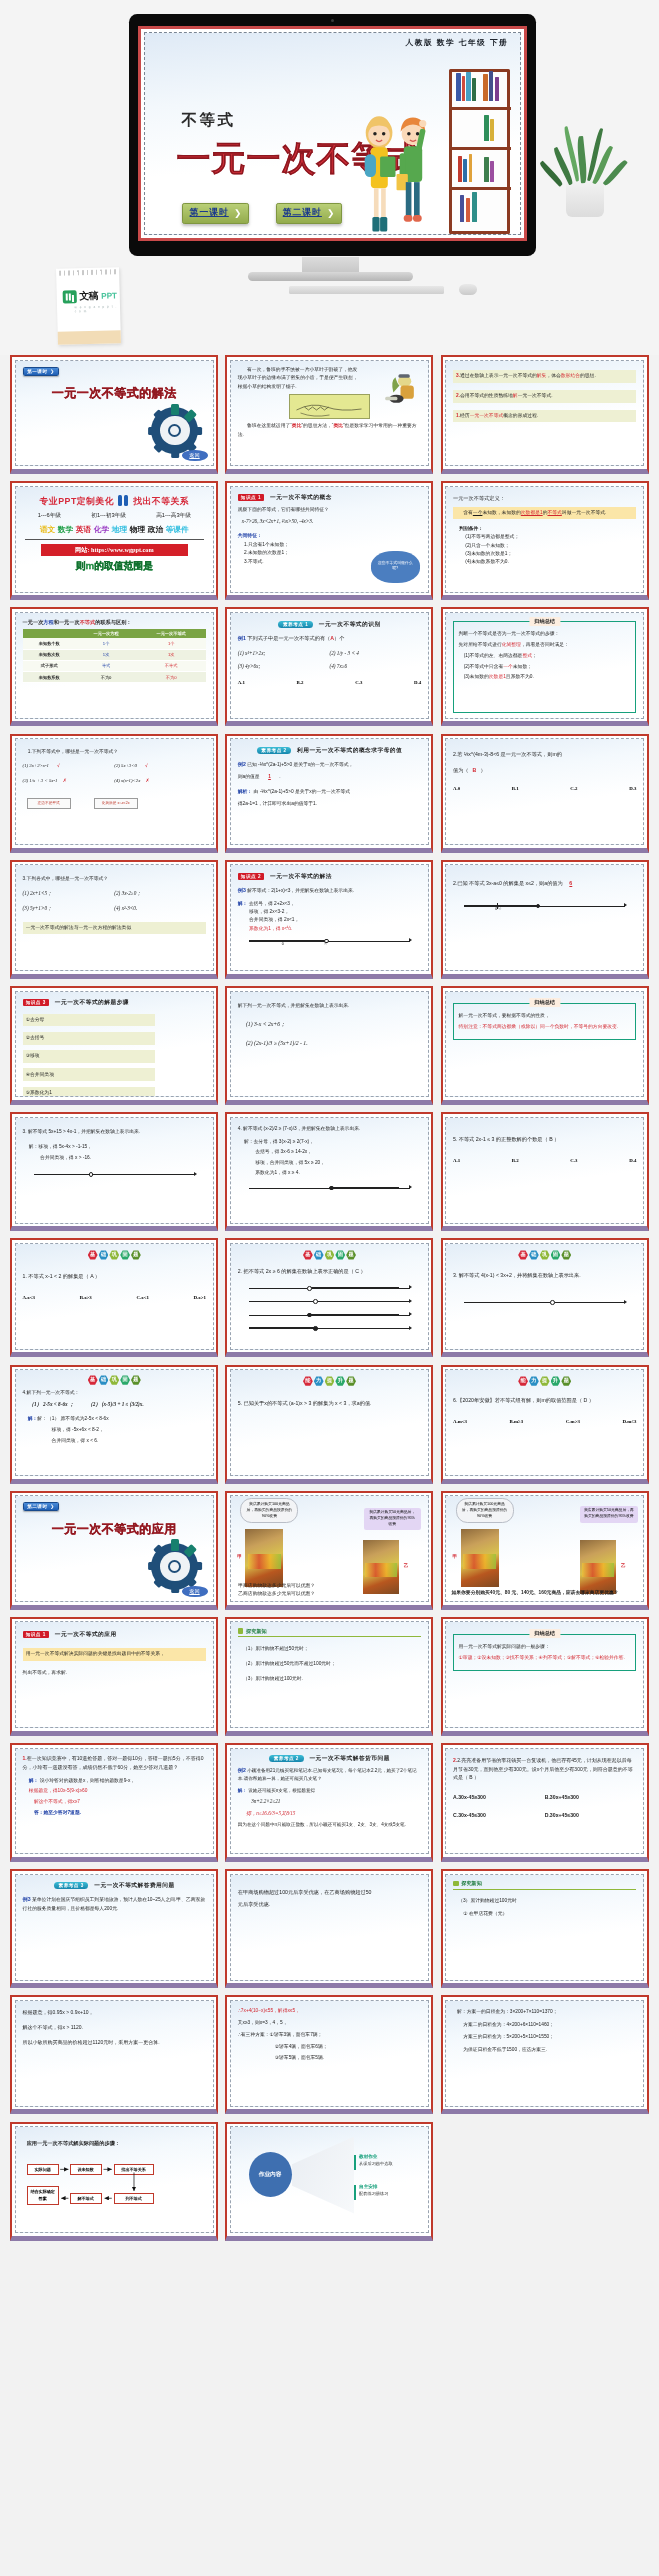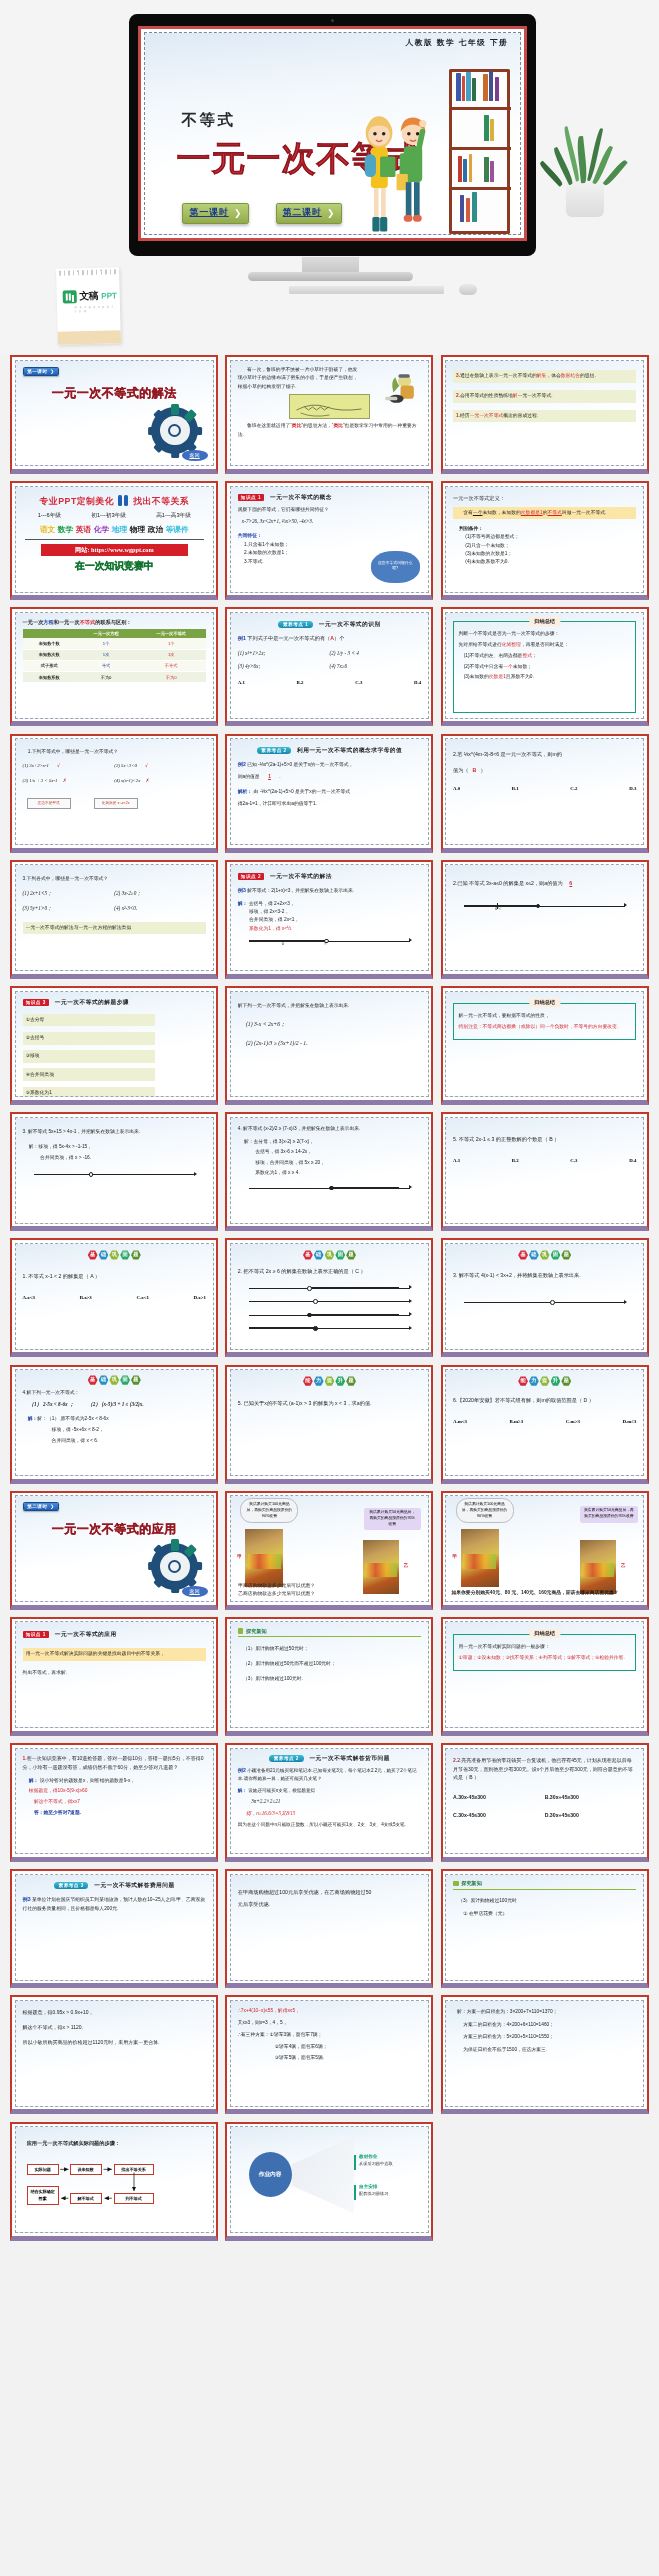--- a/index.html
+++ b/index.html
@@ -355,21 +355,21 @@
     <span style="color:#23a04a">数学</span>
     <span style="color:#d6293a">英语</span>
     <span style="color:#9b3fc4">化学</span>
     <span style="color:#35bfe0">地理</span>
     <span style="color:#1a1a1a">物理</span>
     <span style="color:#1a1a1a">政治</span>
     <span style="color:#35bfe0">等课件</span>
   </div>
   <div style="border-top:0.5px solid #555;margin:4.1px 2.1px 0"></div>
   <div class="ad-url">网站: https://www.wgppt.com</div>
-  <div class="ad-free">在一次知识竞赛中</div>
+  <div class="ad-free">则m的取值范围是</div>
 </div>
       </div>
     </div>
 
 <div class="card">
       <div class="page">
         <div class="pad">
   <div>
     <span class="kp-badge">知识点 1</span>
     <span class="kp-title">一元一次不等式的概念</span>

